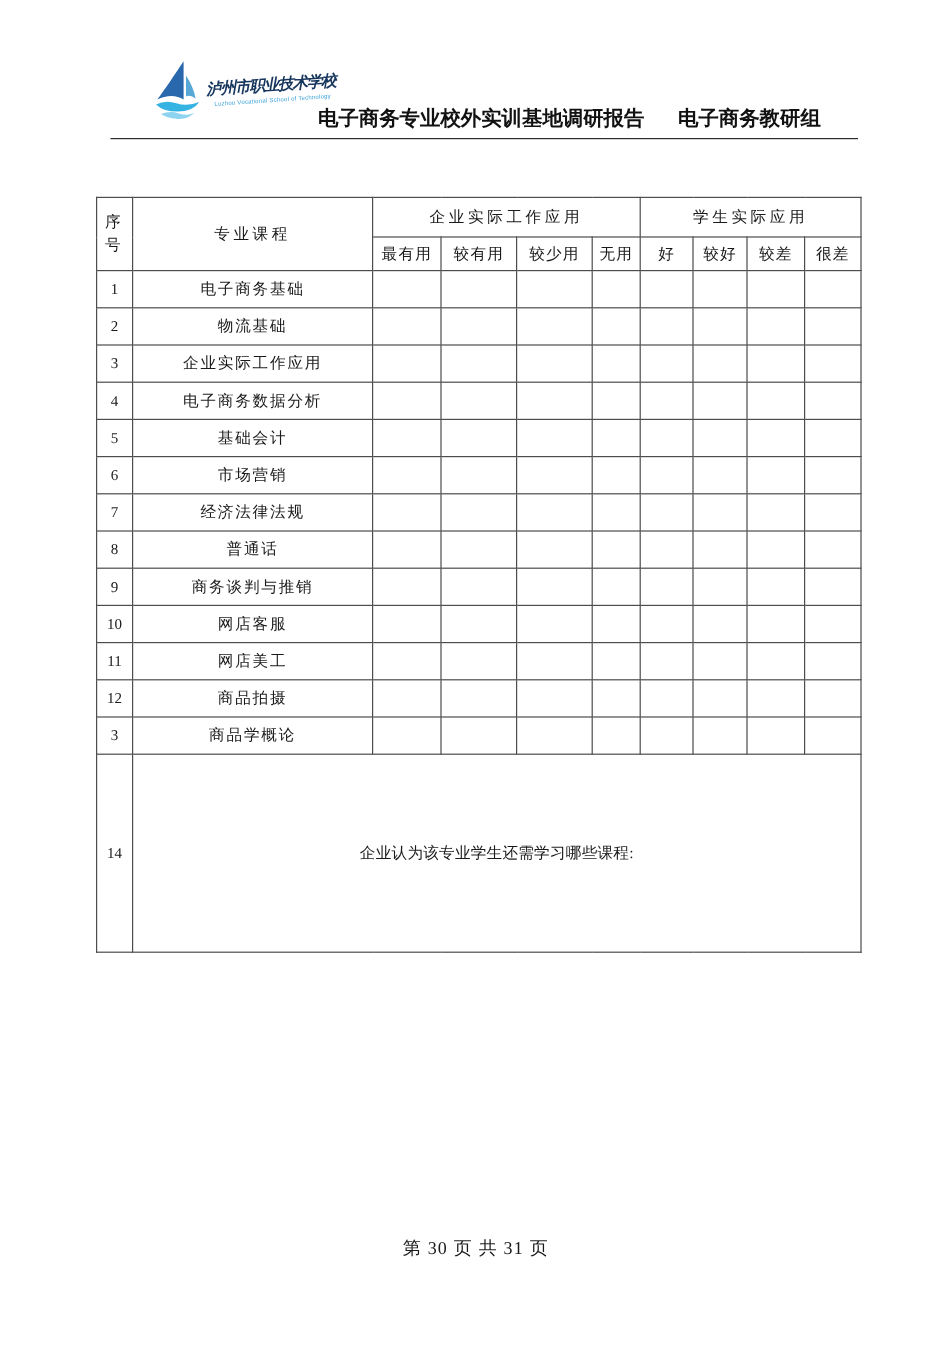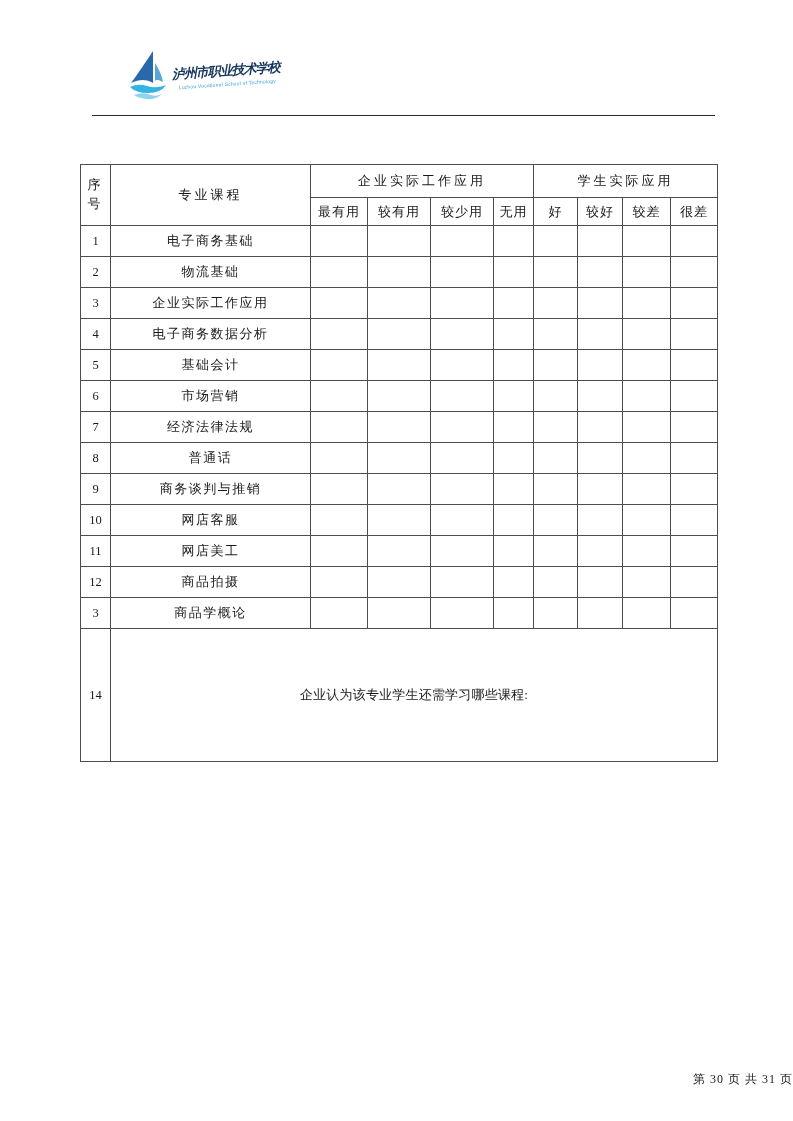--- a/index.html
+++ b/index.html
@@ -97,62 +97,64 @@
   tr.group-row th { height: 33px; letter-spacing: 3px; }
   tr.subhead th  { height: 28px; letter-spacing: 1px; }
   .th-index { letter-spacing: 0; line-height: 1.45; font-size: 13px; margin-left: 18px; }
   tbody#course-rows td { height: 31px; }
   td.c-no {
     font-family: "Liberation Serif", serif;
     font-size: 12.5px;
     letter-spacing: 0;
   }
   td.c-course { letter-spacing: 1.5px; }
-  tr.open-row td { height: 133px; margin-top: 48px; }
+  tr.open-row td { height: 165px; margin-top: 48px; }
   td.open-cell {
     text-align: left;
     vertical-align: top;
     padding: 4px 6px 0 30px;
   }
   td.open-cell span {
     font-size: 13px;
     letter-spacing: 0.2px;
   }
 
   
   .page-footer {
     position: absolute;
     top: 1031px;
     left: 0;
     width: 100%;
-    text-align: right;
-    font-size: 12px;
+    text-align: center;
+    font-size: 15px;
     letter-spacing: 1px;
     color: #1a1a1a;
-    margin-top: 40px;
   }
 </style>
 </head>
 <body>
 
 <div class="page">
 
   <div class="logo">
     <svg width="40" height="52" viewBox="0 0 40 52" aria-hidden="true">
       <path d="M25 1 C19 10 9 25 3 33 C11 29 19 29 25 33 Z" fill="#2a68ae"></path>
       <path d="M27 13 C31 19 34 26 35 32 C31 29.5 28.5 29.5 27 30.5 Z" fill="#57a8d6"></path>
       <path d="M2 37 Q10 33 19 36 Q28 39 38 35 Q33 43 20 43 Q8 43 2 37 Z" fill="#35b3e3"></path>
       <path d="M6 45 Q14 42 21 44.5 Q28 47 34 44 Q28 50 19 49 Q11 48.5 6 45 Z" fill="#8ed4f0"></path>
     </svg>
     <div class="logo-textwrap">
       <div class="logo-cn">泸州市职业技术学校</div>
       <div class="logo-en">Luzhou Vocational School of Technology</div>
     </div>
   </div>
 
+  <div class="header-title">
+    <span>电子商务专业校外实训基地调研报告</span><span class="team">电子商务教研组</span>
+  </div>
 
   <div class="header-rule"></div>
 
 
   <table class="survey">
     <colgroup>
       <col style="width:30px">
         <col style="width:200px">
       <col style="width:57px">
         <col style="width:63px">

